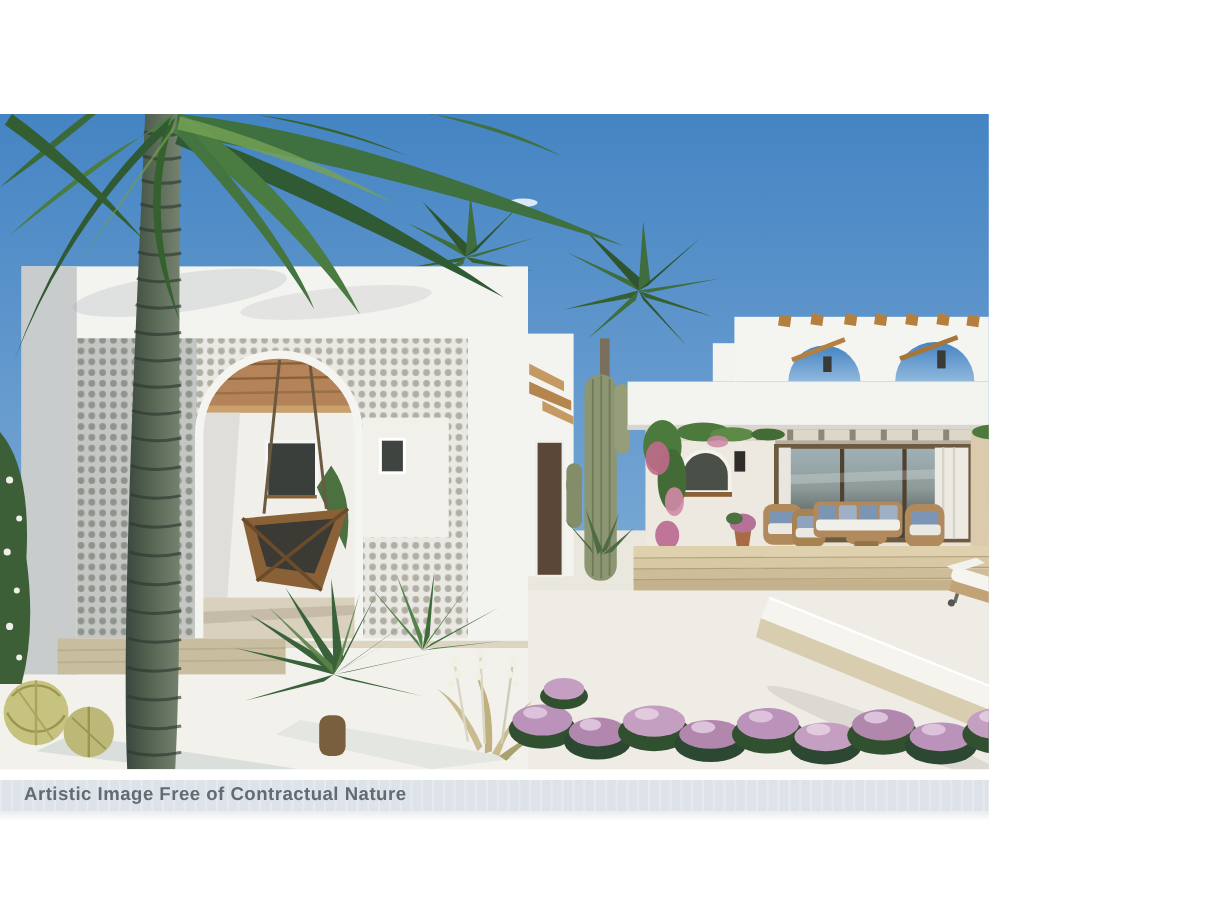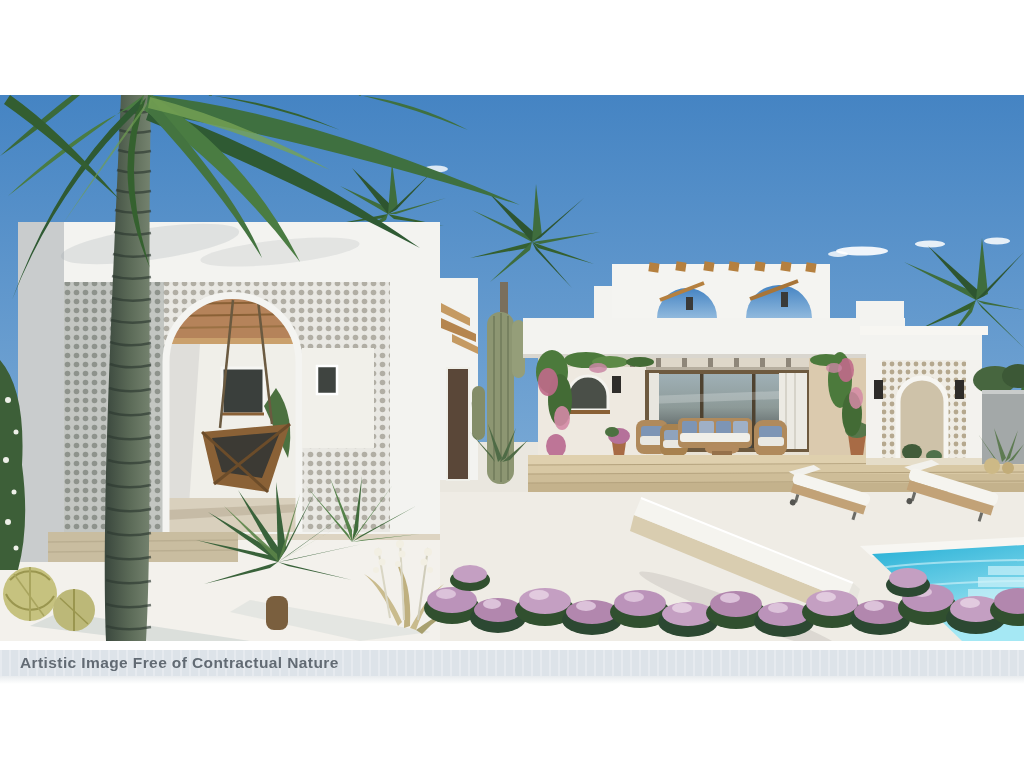--- a/index.html
+++ b/index.html
@@ -1,16 +1,16 @@
 <!DOCTYPE html>
 <html><head>
 <meta charset="utf-8">
 <style>
   html,body{margin:0;padding:0;background:#ffffff;}
-  .page{position:relative;width:1024px;height:768px;background:#ffffff;overflow:hidden;
+  .page{position:relative;width:824px;height:768px;background:#ffffff;overflow:hidden;
         font-family:"Liberation Sans", sans-serif;}
   .photo{position:absolute;left:0;top:95px;width:1024px;height:546px;}
   .photo svg{display:block;width:1024px;height:546px;}
   .caption-bar{position:absolute;left:0;top:650px;width:1024px;height:26px;
         background:#dde3e9;
         background-image:linear-gradient(90deg, rgba(255,255,255,.25) 0 2px, transparent 2px 7px);
         background-size:9px 100%;}
   .caption-text{position:absolute;left:20px;top:0;height:26px;line-height:26px;
         font-size:15.5px;letter-spacing:.4px;color:#4d565f;font-weight:bold;opacity:.85;}
   .fade{position:absolute;left:0;top:676px;width:1024px;height:8px;

